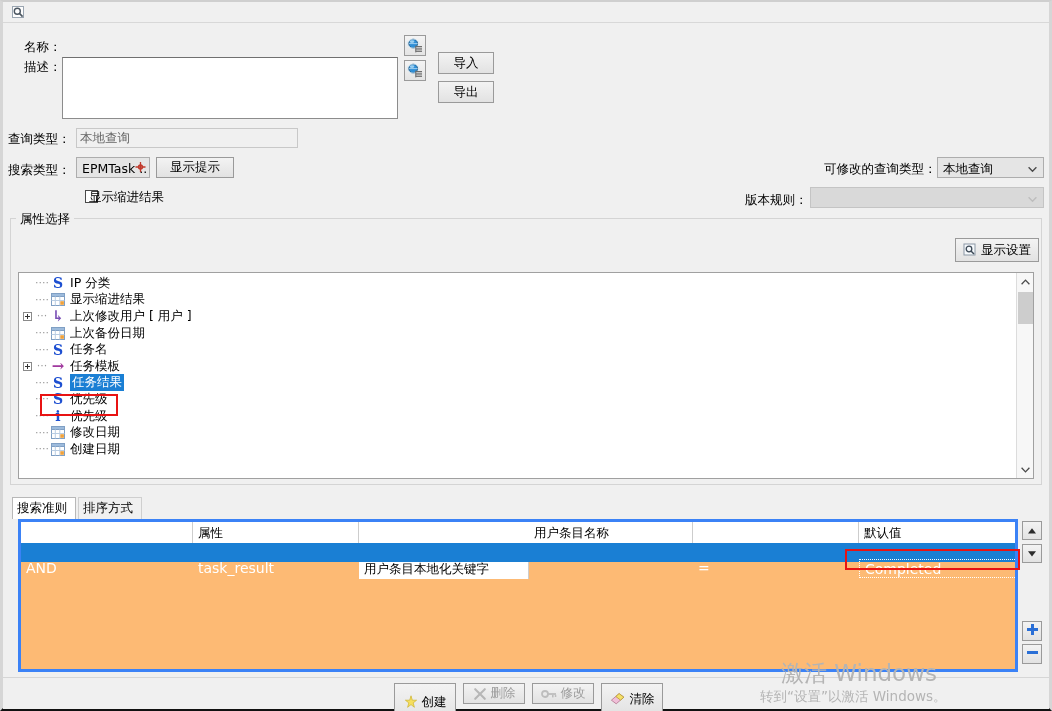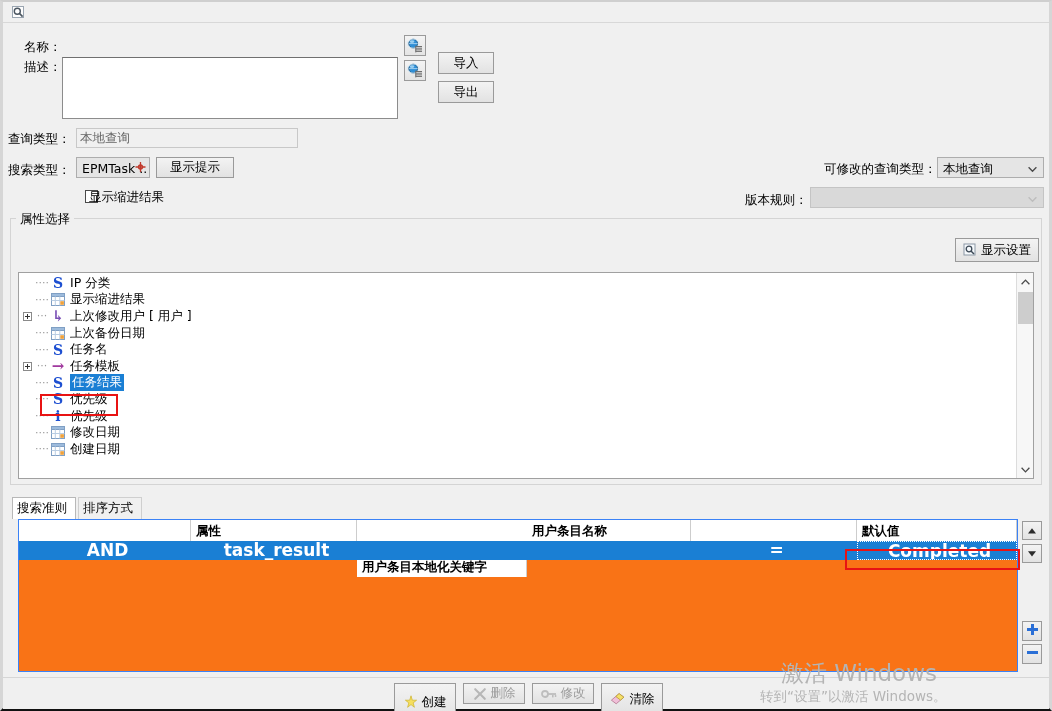--- a/index.html
+++ b/index.html
@@ -245,24 +245,23 @@
   }
   .tab.active {
     background: #ffffff;
     border-color: #b8b8b8;
     z-index: 2;
   }
   
   .grid {
     position: absolute;
     box-sizing: border-box;
-    background: #f97316;
-    border: 1px solid #3b82f6;
-    overflow: hidden;
-    font-weight: bold;
+    background: #fdba74;
+    border: 3px solid #3b82f6;
+    overflow: hidden;
   }
   .grid-head {
     position: absolute;
     left: 0; top: 0; right: 0; height: 21px;
     background: #ffffff;
     border-bottom: 1px solid #c9c9c9;
   }
   .grid-hcell {
     position: absolute;
     top: 0; height: 21px;
@@ -276,29 +275,28 @@
     color: #000;
     background: #ffffff;
   }
   .grid-row {
     position: absolute;
     left: 0; right: 0; height: 19px;
     background: #1a7fd4;
   }
   .grid-cell {
     position: absolute;
-    top: 0; height: 19px;
-    box-sizing: border-box;
-    font-size: 17px;
+    top: 16px; height: 19px;
+    box-sizing: border-box;
+    font-size: 14px;
     line-height: 19px;
     padding-left: 5px;
     white-space: nowrap;
     overflow: hidden;
     color: #ffffff;
-    text-align: center;
   }
   .grid-cell.focused {
     border: 1px dotted #ffffff;
   }
   
   .redbox {
     position: absolute;
     box-sizing: border-box;
     border: 2px solid #e81313;
     pointer-events: none;

